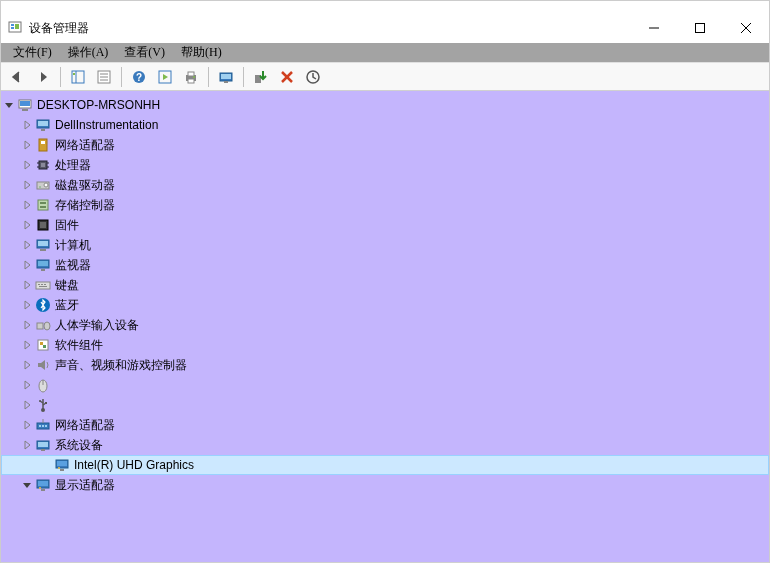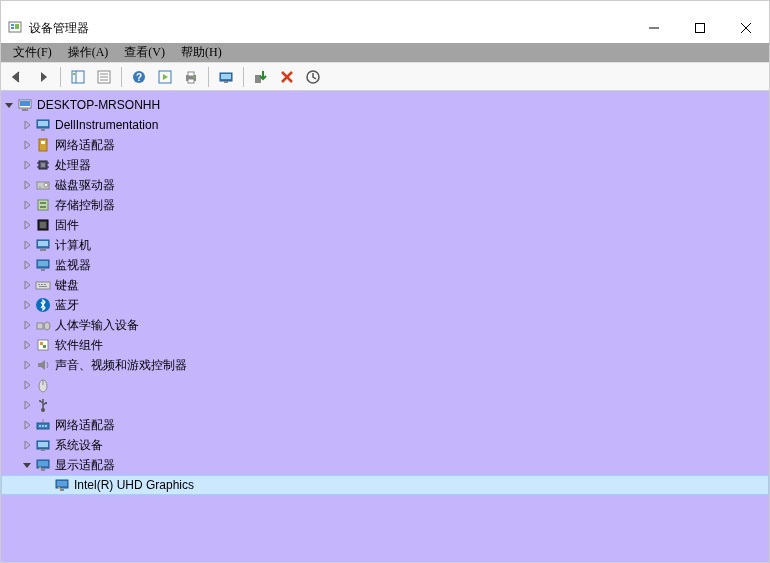--- a/index.html
+++ b/index.html
@@ -478,41 +478,41 @@
           <path d="M3 1 L8 5 L3 9 Z" fill="none" stroke="#808080" stroke-width="1"></path>
         </svg>
       </span>
       <span class="node-icon"><svg viewBox="0 0 16 16" width="16" height="16">
           <rect x="2" y="4" width="12" height="8" fill="#3a7abd" stroke="#1e5a8e"></rect>
           <rect x="3" y="5" width="10" height="5" fill="#a0d0f0"></rect>
           <rect x="6" y="12" width="4" height="2" fill="#888"></rect>
         </svg></span>
       <span class="node-label">系统设备</span>
     </div>
-    <div class="tree-row">
-      <span class="indent" style="width: 18px;"></span>
-      <span class="expander open">
-        <svg width="10" height="10">
-          <path d="M1 3 L9 3 L5 8 Z" fill="#404040"></path>
-        </svg>
-      </span>
+    <div class="tree-row selected">
+      <span class="indent" style="width: 36px;"></span>
+      <span class="expander"></span>
       <span class="node-icon"><svg viewBox="0 0 16 16" width="16" height="16">
           <rect x="2" y="3" width="12" height="8" fill="#3a7abd" stroke="#1e5a8e"></rect>
           <rect x="3" y="4" width="10" height="5" fill="#5aa0e0"></rect>
           <rect x="6" y="12" width="4" height="2" fill="#888"></rect>
           <circle cx="5" cy="11" r="1" fill="#f0c040"></circle>
         </svg></span>
-      <span class="node-label">显示适配器</span>
-    </div>
-    <div class="tree-row selected">
-      <span class="indent" style="width: 36px;"></span>
-      <span class="expander"></span>
+      <span class="node-label">Intel(R) UHD Graphics</span>
+    </div>
+    <div class="tree-row">
+      <span class="indent" style="width: 18px;"></span>
+      <span class="expander open">
+        <svg width="10" height="10">
+          <path d="M1 3 L9 3 L5 8 Z" fill="#404040"></path>
+        </svg>
+      </span>
       <span class="node-icon"><svg viewBox="0 0 16 16" width="16" height="16">
           <rect x="2" y="3" width="12" height="8" fill="#3a7abd" stroke="#1e5a8e"></rect>
           <rect x="3" y="4" width="10" height="5" fill="#5aa0e0"></rect>
           <rect x="6" y="12" width="4" height="2" fill="#888"></rect>
           <circle cx="5" cy="11" r="1" fill="#f0c040"></circle>
         </svg></span>
-      <span class="node-label">Intel(R) UHD Graphics</span>
+      <span class="node-label">显示适配器</span>
     </div>
   </div>
 
 <div class="bottom-divider"></div>
 
 </body></html>

